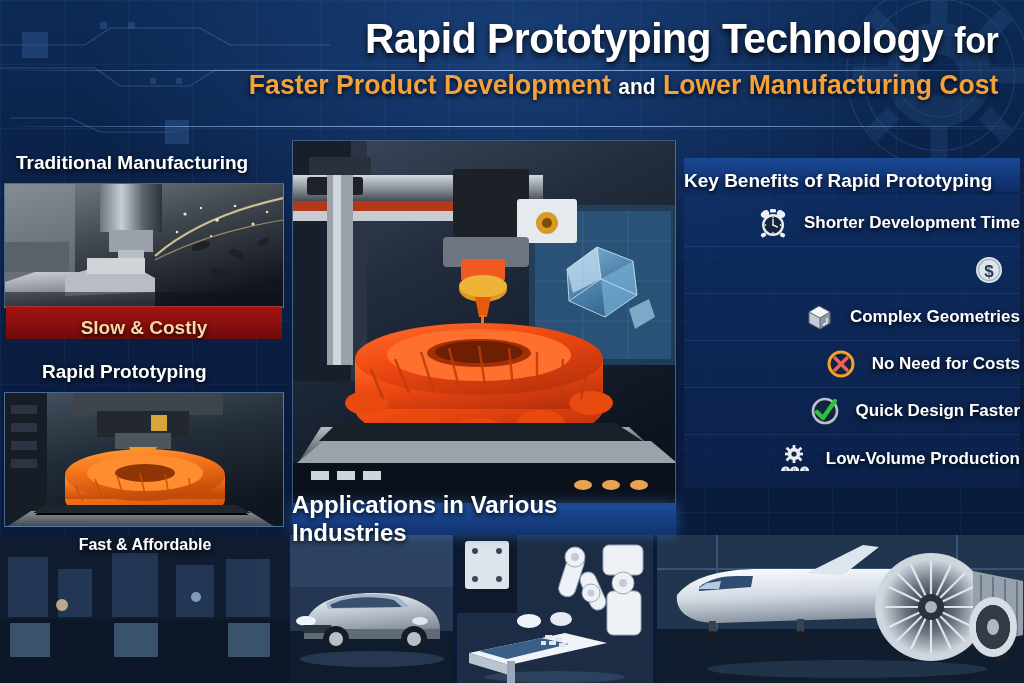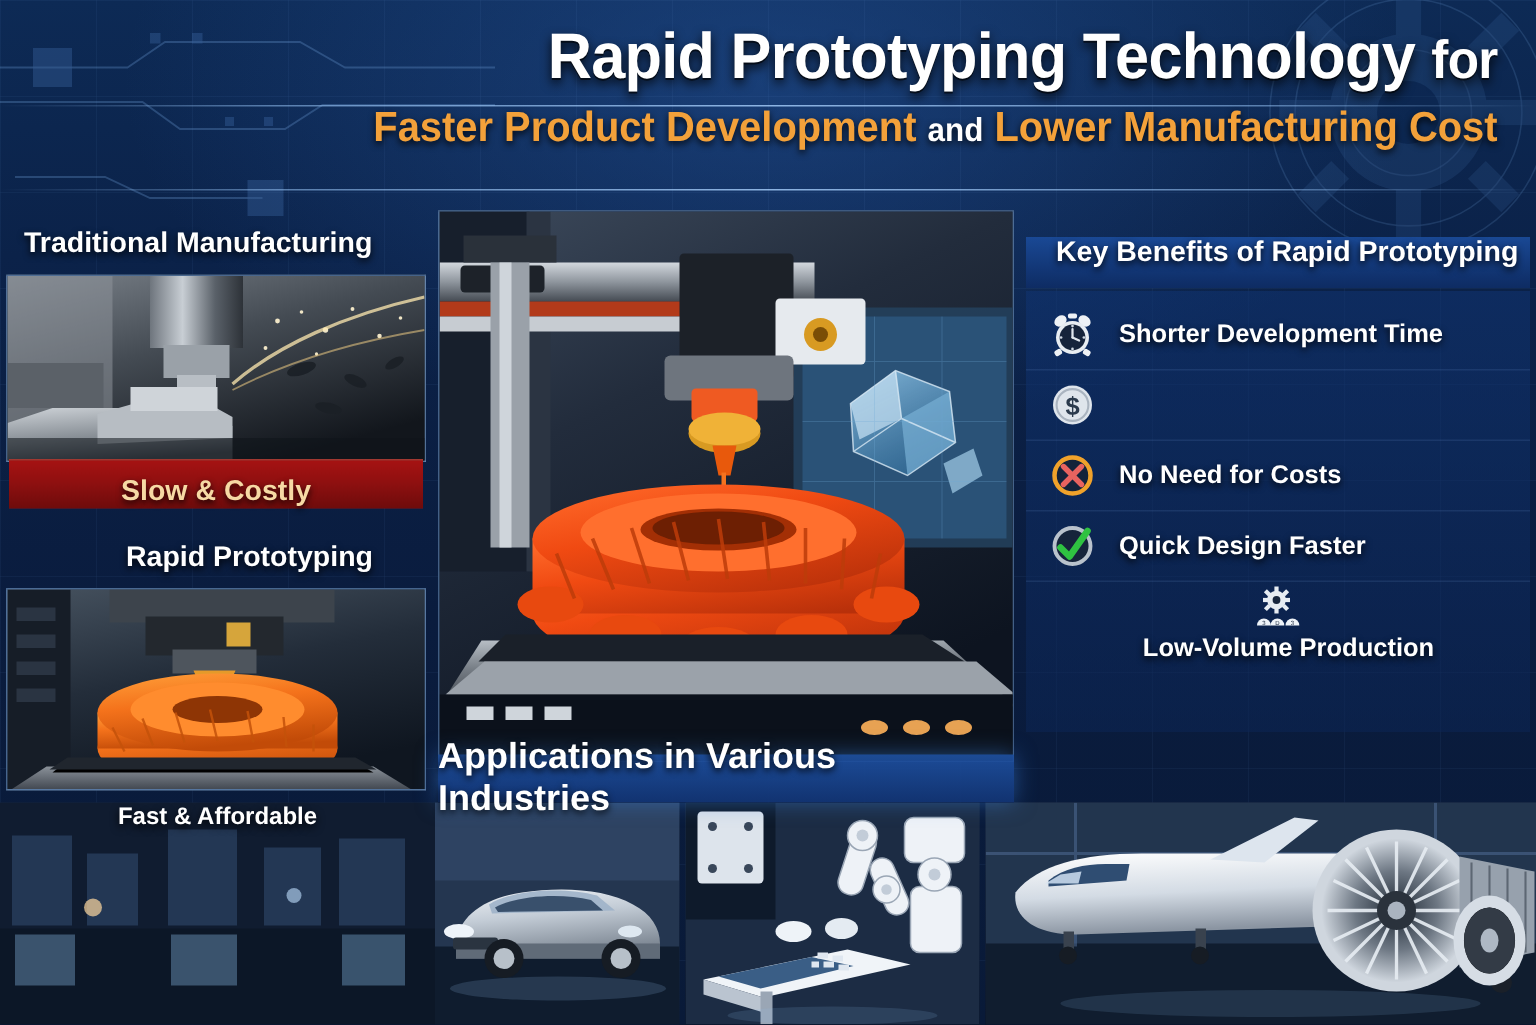--- a/index.html
+++ b/index.html
@@ -114,35 +114,36 @@
     text-shadow:0 2px 5px rgba(0,0,0,.9);
   }
 
   
   .benefits{
     position:absolute; left:684px; top:158px; width:336px; height:330px;
   }
   .benefits-head{
     position:absolute; left:0; top:0; width:336px; height:34px;
     background:linear-gradient(180deg, rgba(26,74,152,.95) 0%, rgba(14,44,100,.95) 100%);
-    display:flex; align-items:flex-start; padding-left:20px;
+    display:flex; align-items:flex-end; padding-left:0;
   }
   .benefits-head span{
     font-size:19px; font-weight:bold; color:#fff;
     text-shadow:0 2px 5px rgba(0,0,0,.9);
   }
   .benefits-body{
     position:absolute; left:0; top:36px; width:336px; height:294px;
     background:linear-gradient(180deg, rgba(16,52,114,.55) 0%, rgba(12,38,86,.5) 100%);
     padding-top:6px;
   }
   .benefit-row{
     height:47px; display:flex; align-items:center;
     border-bottom:1px solid rgba(120,170,235,.13);
     padding-left:14px;
+    justify-content:flex-end;
   }
   .benefit-icon{
     width:34px; height:34px; flex:0 0 34px;
     display:flex; align-items:center; justify-content:center;
     margin-right:14px;
   }
   .benefit-label{
     font-size:17px; font-weight:bold; color:#fff;
     text-shadow:0 2px 5px rgba(0,0,0,.9);
     white-space:nowrap;
@@ -268,21 +269,21 @@
         <ellipse cx="214" cy="88" rx="9" ry="3.5" transform="rotate(12 214 88)"></ellipse>
       </g>
       <rect x="0" y="108" width="280" height="17" fill="#0f141a" opacity="0.55"></rect>
     </svg>
   </div>
 
   <div class="slow-banner">
     <span>Slow &amp; Costly</span>
   </div>
 
-  <div class="panel-head" style="left:42px; top:361px;margin-left:42px;">Rapid Prototyping</div>
+  <div class="panel-head" style="left:42px; top:361px;">Rapid Prototyping</div>
 
   <div class="left-bot-img">
     <svg width="280" height="135" viewBox="0 0 280 135">
       <defs>
         <linearGradient id="rpbg" x1="0" y1="0" x2="0.4" y2="1">
           <stop offset="0%" stop-color="#46525f"></stop>
             <stop offset="50%" stop-color="#232d3a"></stop>
           <stop offset="100%" stop-color="#0f1620"></stop>
         </linearGradient>
         <linearGradient id="gearor" x1="0" y1="0" x2="0.3" y2="1">
@@ -507,20 +508,37 @@
       <div class="benefit-row">
         <span class="benefit-icon">
           <svg width="32" height="32" viewBox="0 0 32 32">
             <circle cx="16" cy="16" r="13" fill="#dfe5ec"></circle>
             <circle cx="16" cy="16" r="10.6" fill="none" stroke="#aab4c0" stroke-width="1.4"></circle>
             <text x="16" y="22.5" font-family="Liberation Sans, sans-serif" font-size="17" font-weight="bold" fill="#2b3a4d" text-anchor="middle">$</text>
           </svg>
         </span>
       </div>
 
+      <div class="benefit-row">
+        <span class="benefit-icon">
+          <svg width="32" height="32" viewBox="0 0 32 32">
+            <polygon points="16,3 29,10 29,23 16,30 3,23 3,10" fill="none"></polygon>
+            <polygon points="6,11 16,5 27,11 17,17" fill="#f1f5f9"></polygon>
+            <polygon points="6,11 17,17 17,28 6,22" fill="#c4ccd6"></polygon>
+            <polygon points="17,17 27,11 27,22 17,28" fill="#8f99a6"></polygon>
+            <g stroke="#5e6875" stroke-width="1" fill="none">
+              <polygon points="6,11 16,5 27,11 17,17"></polygon>
+              <polyline points="6,11 6,22 17,28 27,22 27,11"></polyline>
+              <line x1="17" y1="17" x2="17" y2="28"></line>
+            </g>
+            <polyline points="20,24 24,22 24,17" stroke="#eef3f8" stroke-width="1.4" fill="none"></polyline>
+          </svg>
+        </span>
+        <span class="benefit-label">Complex Geometries</span>
+      </div>
 
       <div class="benefit-row">
         <span class="benefit-icon">
           <svg width="32" height="32" viewBox="0 0 32 32">
             <circle cx="16" cy="16" r="13" fill="#14233a"></circle>
             <circle cx="16" cy="16" r="12" fill="none" stroke="#f0a22b" stroke-width="3"></circle>
             <g stroke="#e8635f" stroke-width="3.6" stroke-linecap="round">
               <line x1="10" y1="10" x2="22" y2="22"></line>
               <line x1="22" y1="10" x2="10" y2="22"></line>
             </g>
@@ -533,21 +551,21 @@
         <span class="benefit-icon">
           <svg width="32" height="32" viewBox="0 0 32 32">
             <circle cx="16" cy="16" r="13" fill="#16243b"></circle>
             <circle cx="16" cy="16" r="12" fill="none" stroke="#b9c2cc" stroke-width="2.6"></circle>
             <polyline points="8,17 14,23 26,6" fill="none" stroke="#2fc241" stroke-width="4.4" stroke-linecap="round" stroke-linejoin="round"></polyline>
           </svg>
         </span>
         <span class="benefit-label">Quick Design Faster</span>
       </div>
 
-      <div class="benefit-row" style="border-bottom:none;flex-direction:column;">
+      <div class="benefit-row" style="border-bottom:none;">
         <span class="benefit-icon">
           <svg width="32" height="32" viewBox="0 0 32 32">
             <g fill="#e6ecf2">
               <circle cx="15" cy="11" r="6.2"></circle>
               <g>
                 <rect x="13.6" y="2" width="2.8" height="4"></rect>
                   <rect x="13.6" y="16" width="2.8" height="4"></rect>
                 <rect x="6" y="9.6" width="4" height="2.8"></rect>
                   <rect x="20" y="9.6" width="4" height="2.8"></rect>
                 <rect x="7.6" y="4.2" width="2.8" height="4" transform="rotate(-45 9 6.2)"></rect>

